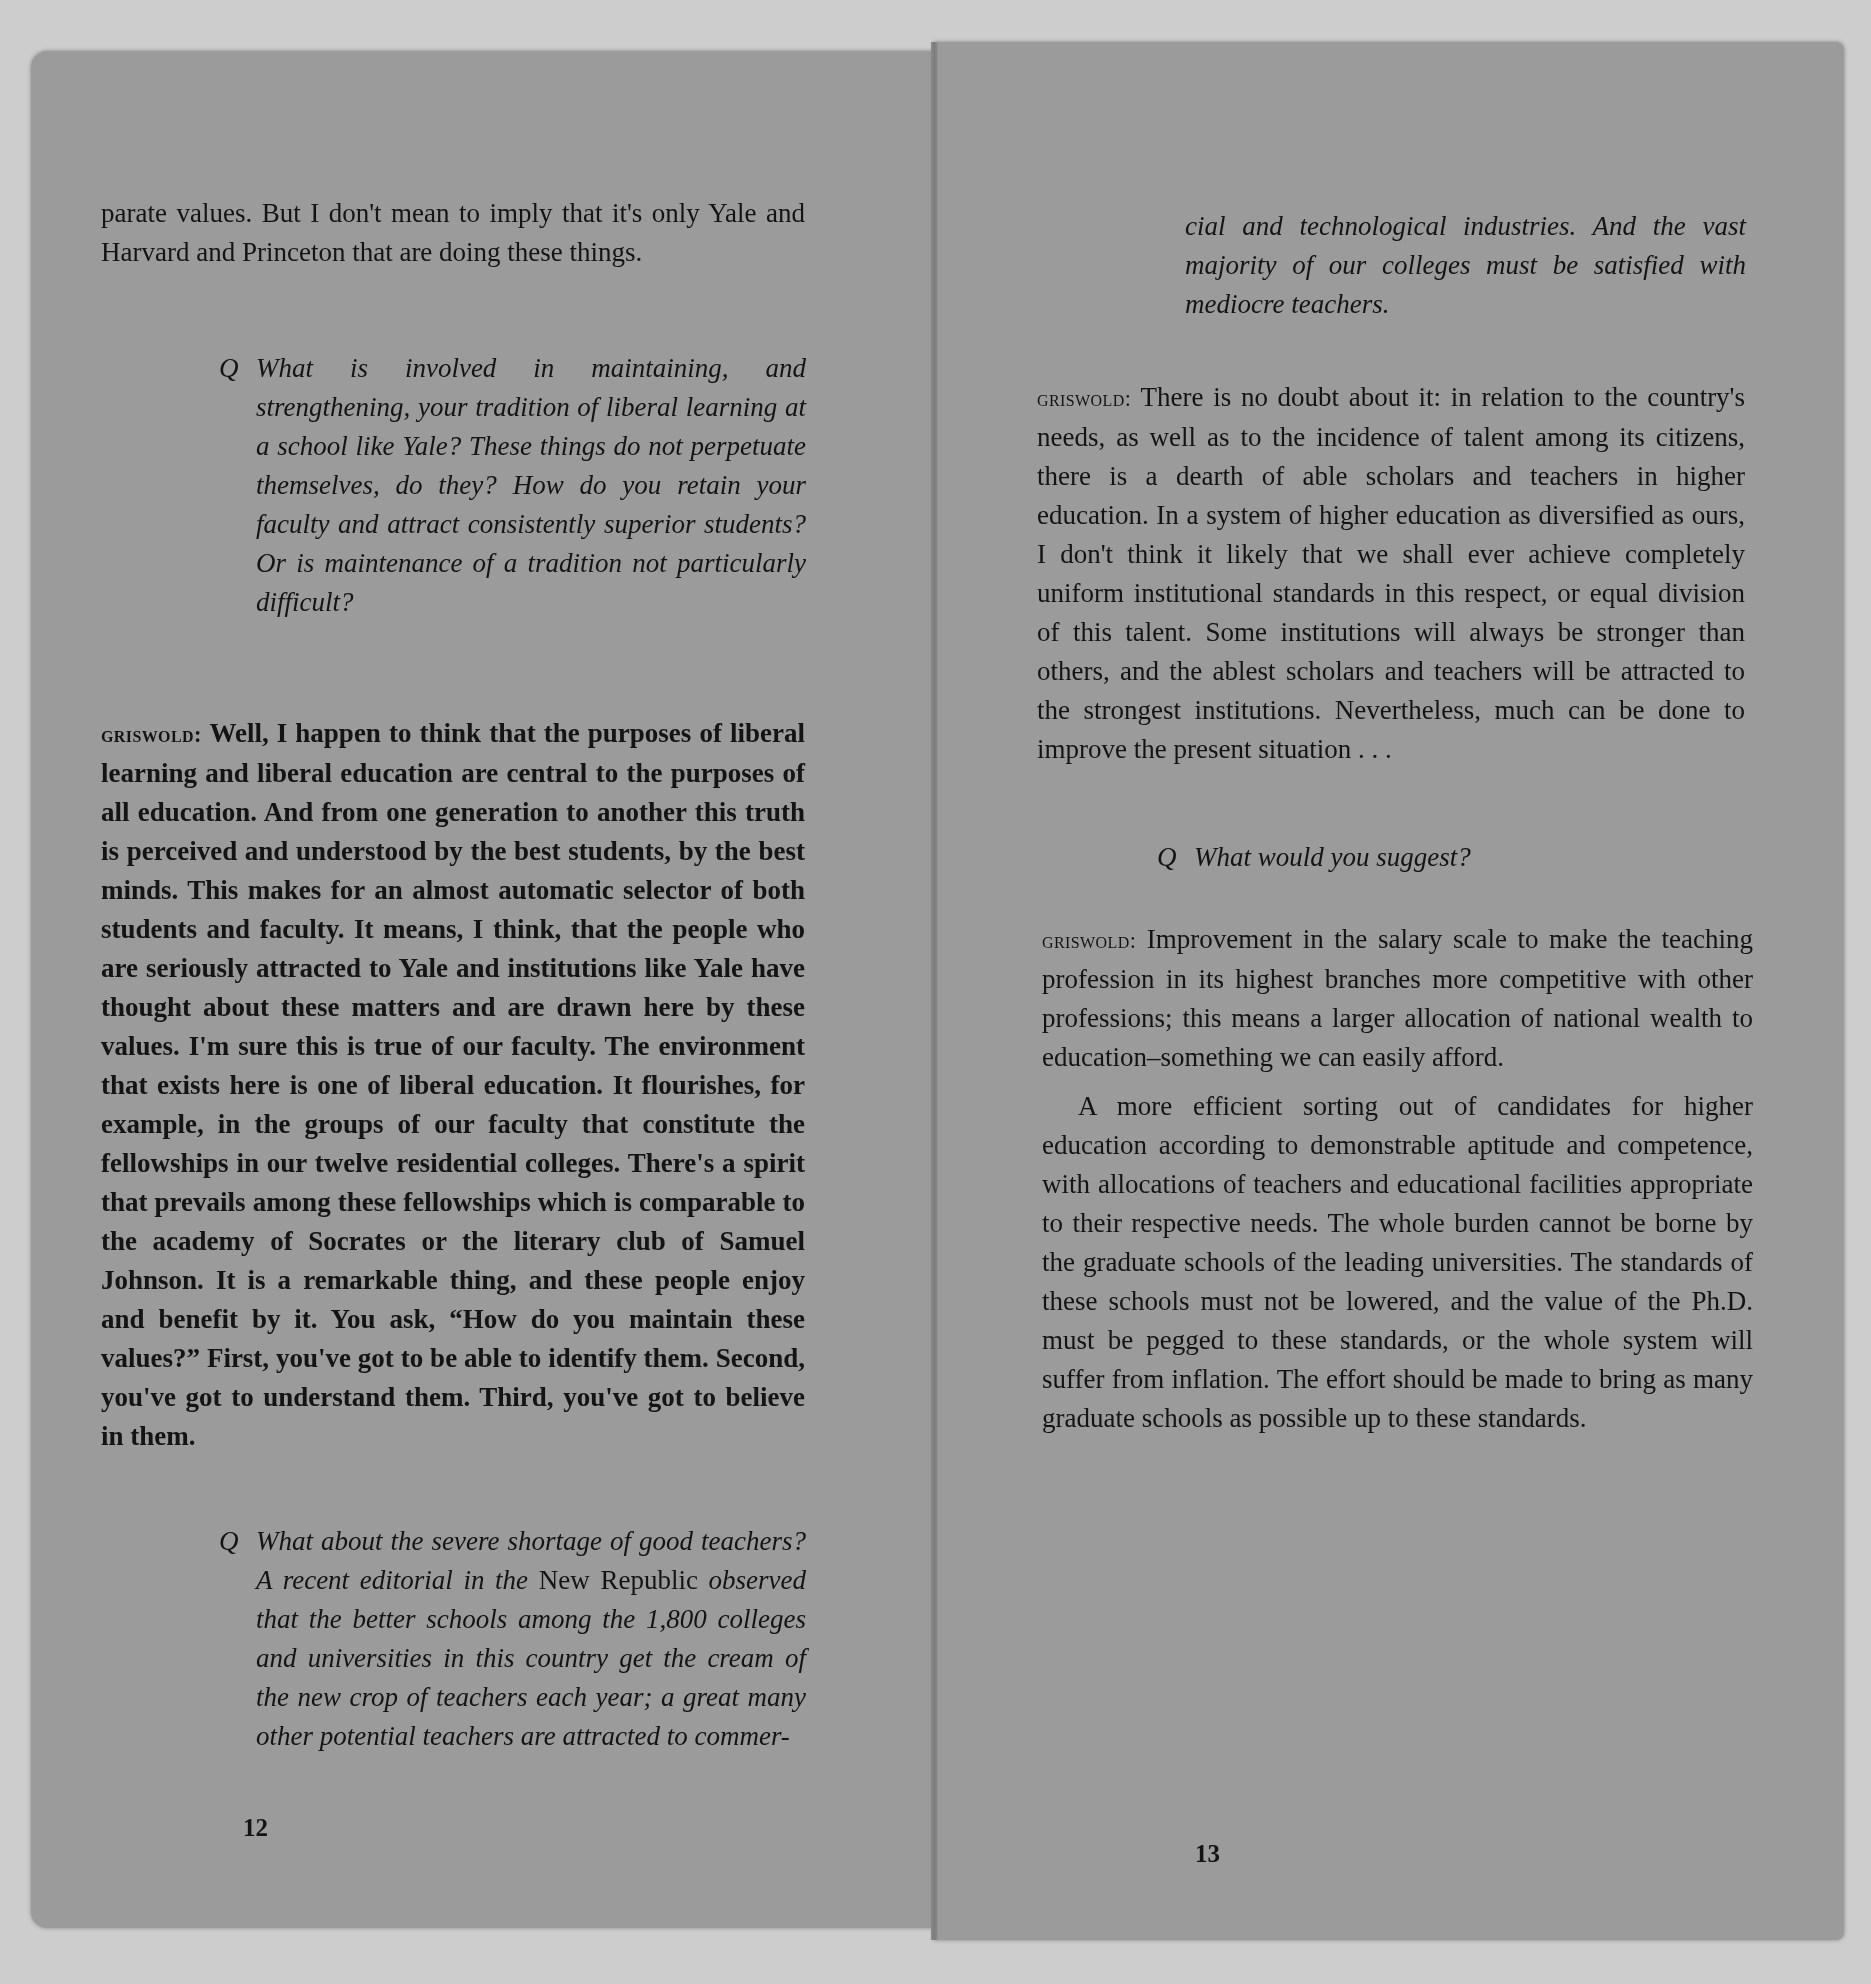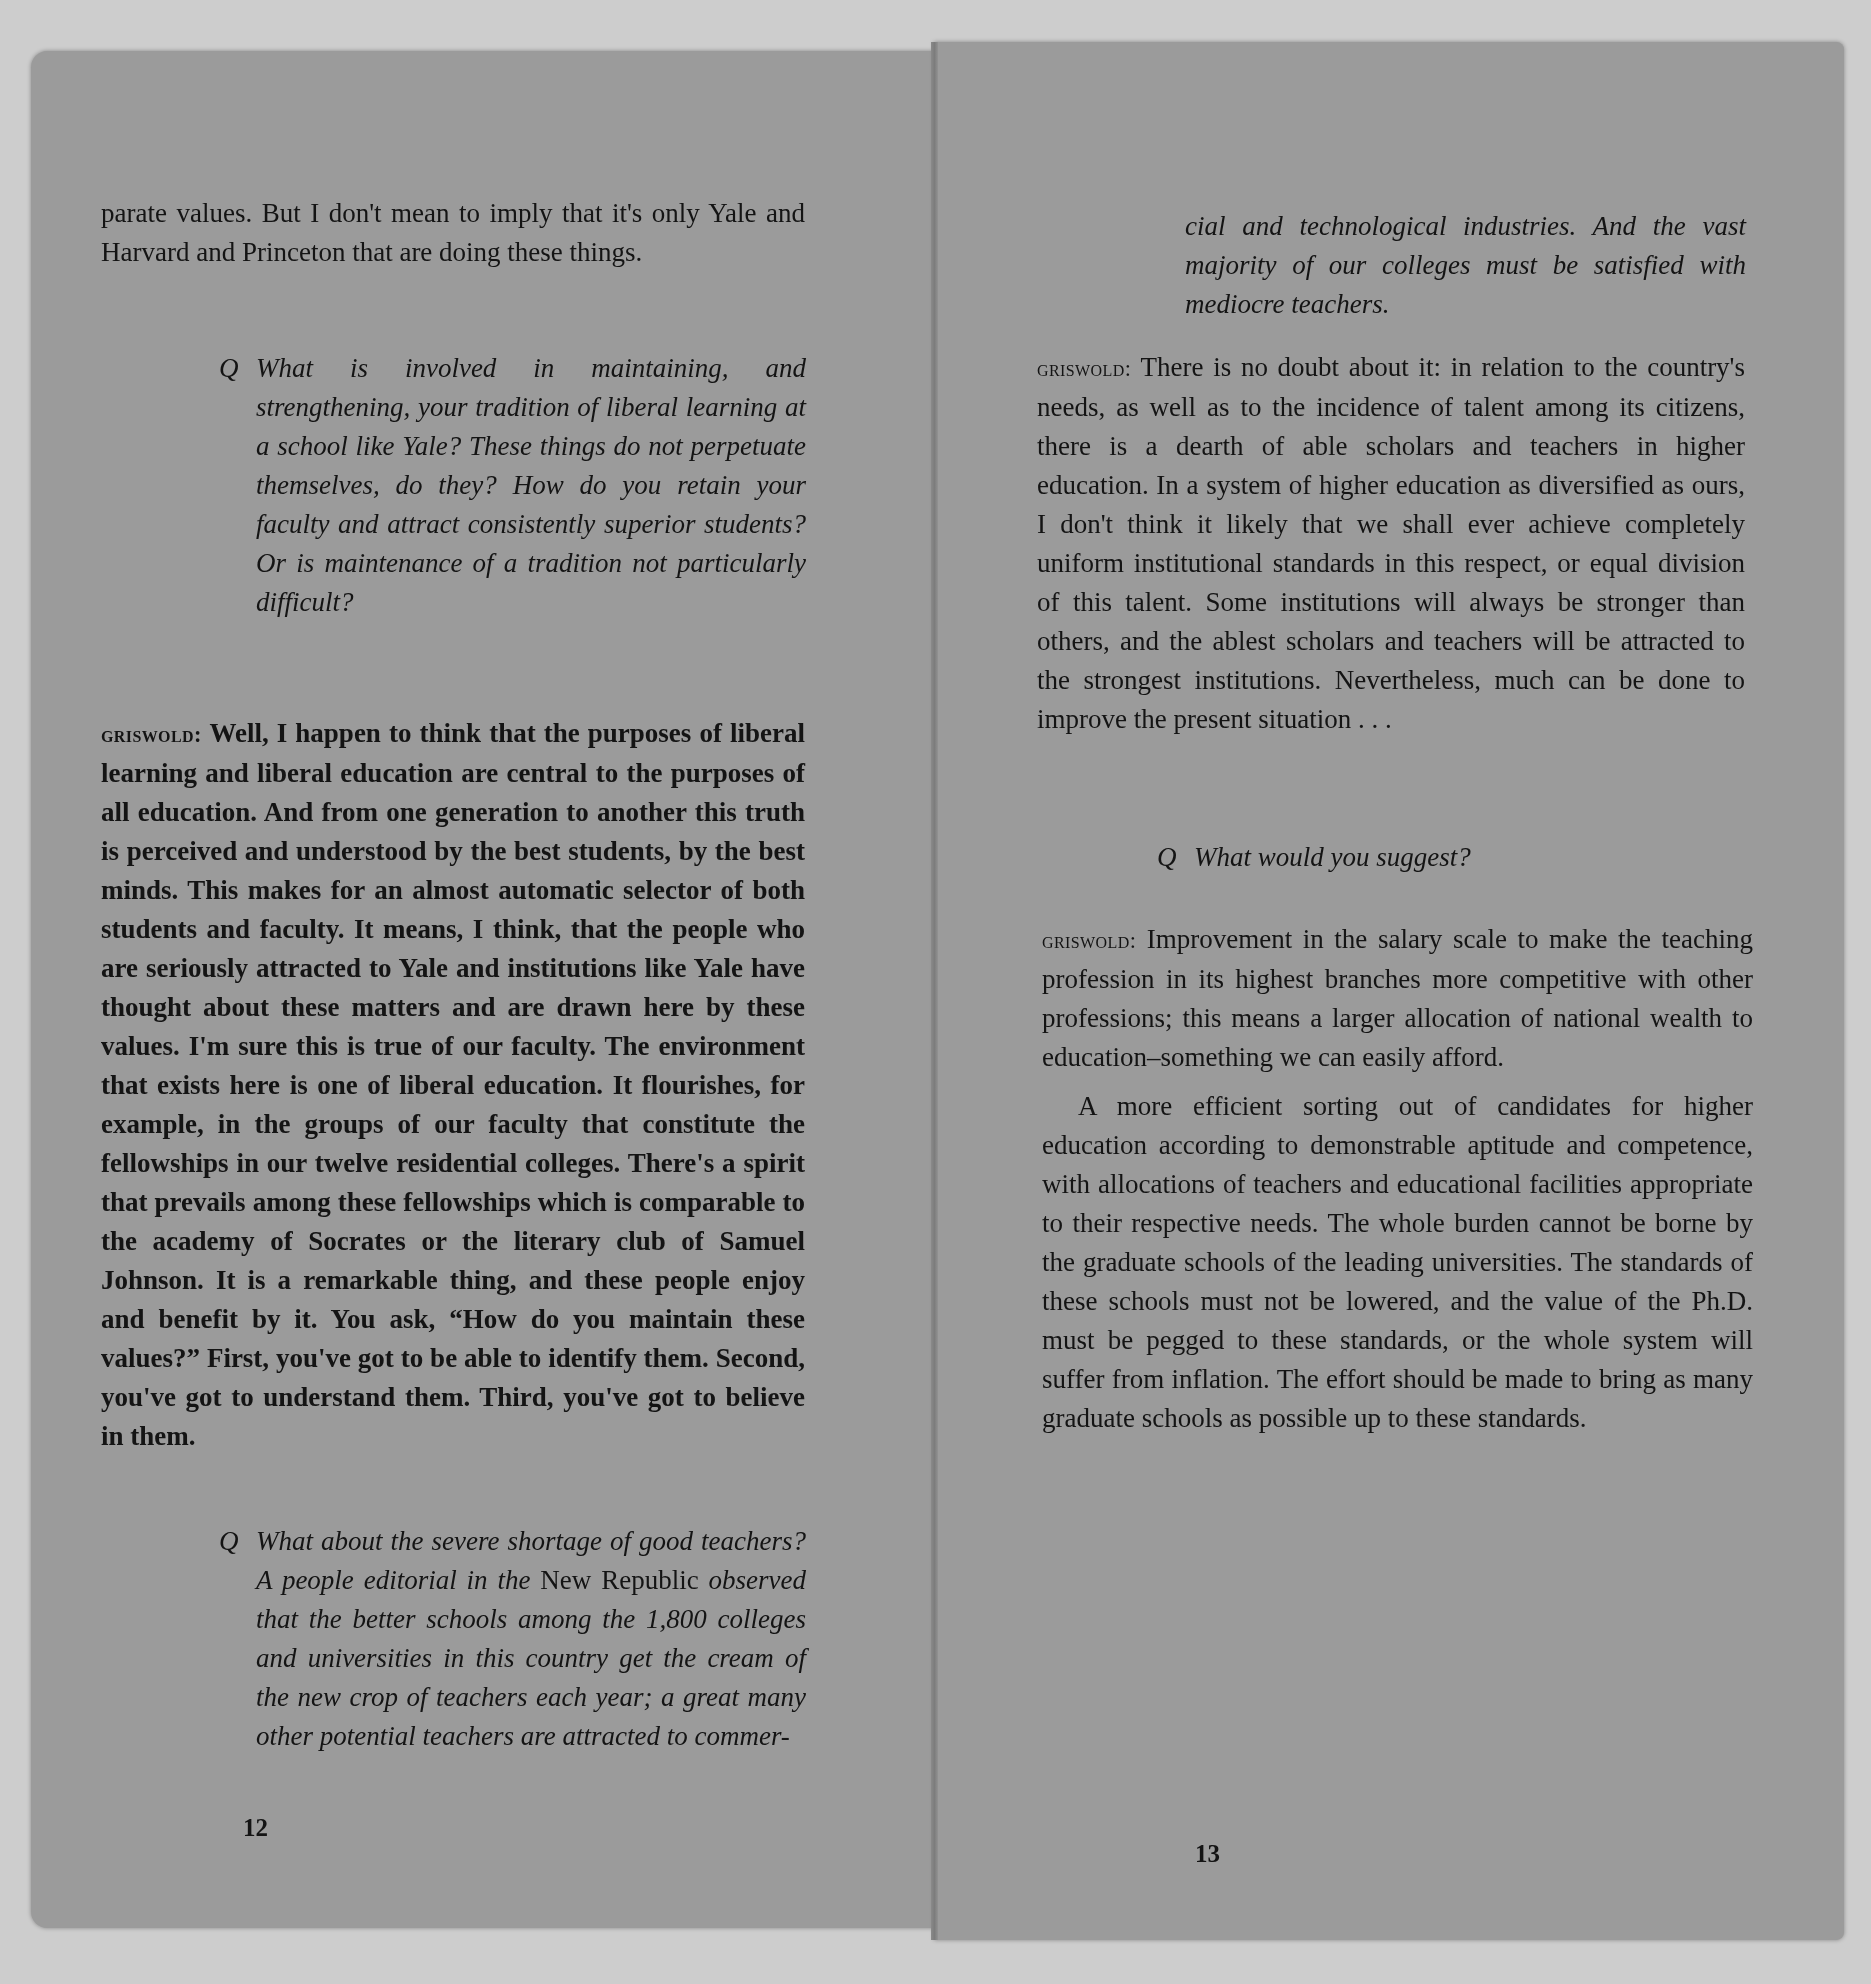--- a/index.html
+++ b/index.html
@@ -54,33 +54,33 @@
 <div class="col left-col" style="top:704px;font-weight:bold;">
   <p>
     <span class="speaker">griswold:</span>
     <span>Well, I happen to think that the purposes of liberal learning and liberal education are central to the purposes of all education. And from one generation to another this truth is perceived and understood by the best students, by the best minds. This makes for an almost automatic selector of both students and faculty. It means, I think, that the people who are seriously attracted to Yale and institutions like Yale have thought about these matters and are drawn here by these values. I'm sure this is true of our faculty. The environment that exists here is one of liberal education. It flourishes, for example, in the groups of our faculty that constitute the fellowships in our twelve residential colleges. There's a spirit that prevails among these fellowships which is comparable to the academy of Socrates or the literary club of Samuel Johnson. It is a remarkable thing, and these people enjoy and benefit by it. You ask, “How do you maintain these values?” First, you've got to be able to identify them. Second, you've got to understand them. Third, you've got to believe in them.</span>
   </p>
 </div>
 
 <div class="col left-col" style="top:1512px; left:246px; width:570px;">
   <p class="q">
     <span class="q-mark">Q</span>
-    <span>What about the severe shortage of good teachers? A people editorial in the</span>
+    <span>What about the severe shortage of good teachers? A recent editorial in the</span>
     <span class="roman">New Republic</span>
     <span>observed that the better schools among the 1,800 colleges and universities in this country get the cream of the new crop of teachers each year; a great many other potential teachers are attracted to commer-</span>
   </p>
 </div>
 
 <div class="pagenum" style="left:243px; top:1814px;">12</div>
 
 <div class="col right-col" style="top:197px; left:1175px; width:581px;">
   <p class="q">cial and technological industries. And the vast majority of our colleges must be satisfied with mediocre teachers.</p>
 </div>
 
-<div class="col right-col" style="top:338px;">
+<div class="col right-col" style="top:368px;">
   <p>
     <span class="speaker">griswold:</span>
     <span>There is no doubt about it: in relation to the country's needs, as well as to the incidence of talent among its citizens, there is a dearth of able scholars and teachers in higher education. In a system of higher education as diversified as ours, I don't think it likely that we shall ever achieve completely uniform institutional standards in this respect, or equal division of this talent. Some institutions will always be stronger than others, and the ablest scholars and teachers will be attracted to the strongest institutions. Nevertheless, much can be done to improve the present situation . . .</span>
   </p>
 </div>
 
 <div class="col right-col" style="top:828px; left:1184px; width:521px;">
   <p class="q" style="text-align:left;">
     <span class="q-mark">Q</span>
     <span>What would you suggest?</span>

